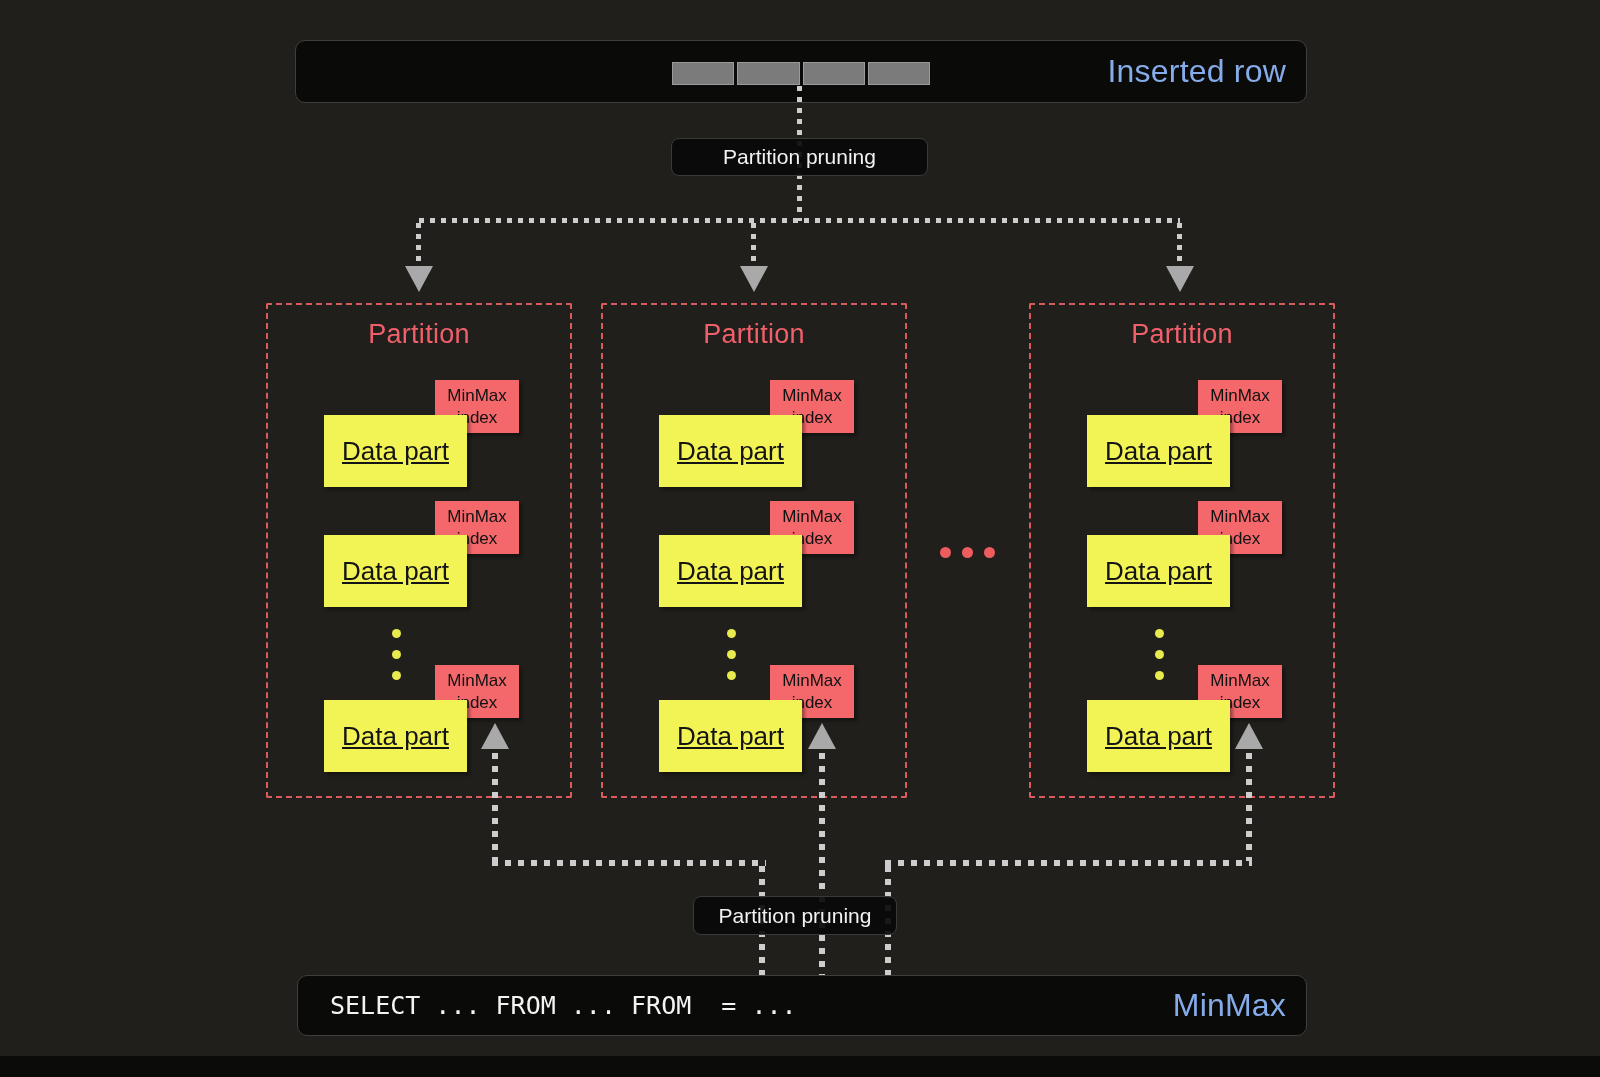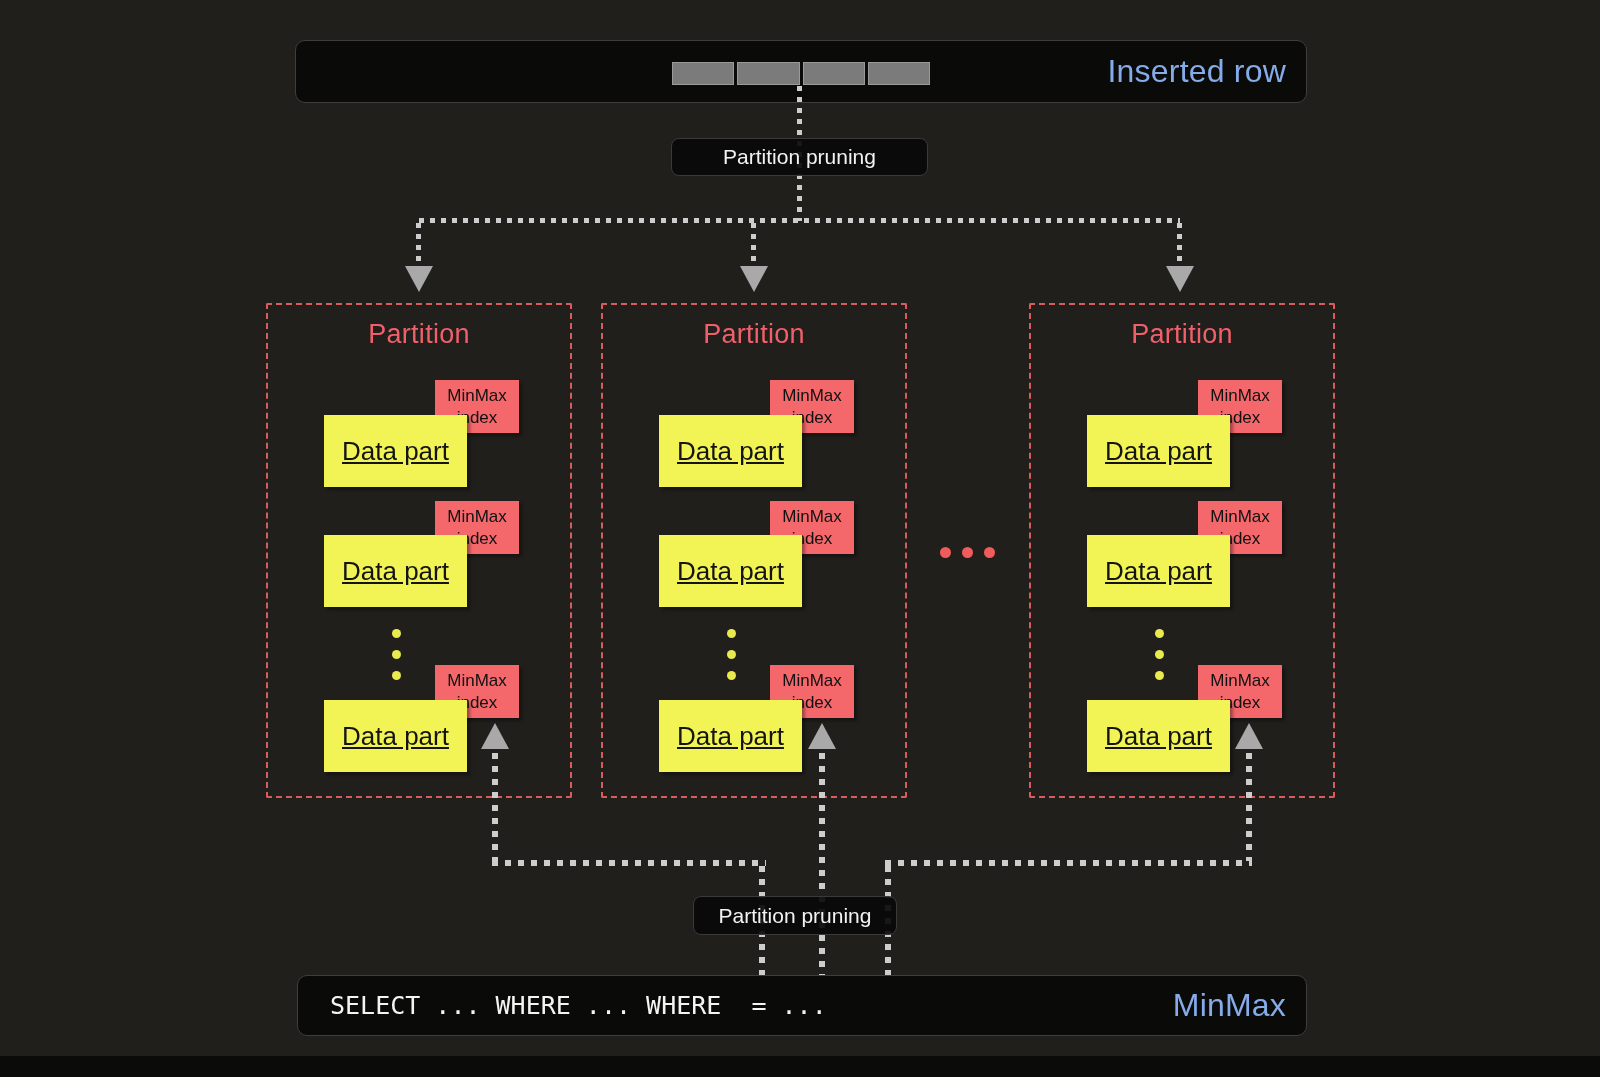--- a/index.html
+++ b/index.html
@@ -187,18 +187,18 @@
   <div class="dot-v big" style="left:819px;top:753px;height:222px"></div>
   <div class="dot-v big" style="left:1246px;top:753px;height:108px"></div>
   <div class="dot-h big" style="left:492px;top:860px;width:274px"></div>
   <div class="dot-h big" style="left:885px;top:860px;width:367px"></div>
   <div class="dot-v big" style="left:759px;top:866px;height:109px"></div>
   <div class="dot-v big" style="left:885px;top:866px;height:109px"></div>
 
   <div id="pruning-label" class="flow-label">Partition pruning</div>
 
   <div id="query-box" class="panel">
-    <div id="sql-line"><span>SELECT ... WHERE ... WHERE </span><span> = ...</span></div>
+    <div id="sql-line"><span>SELECT ... FROM ... FROM </span><span> = ...</span></div>
     <div class="panel-label-right">MinMax</div>
   </div>
 
   <div id="bottom-strip"></div>
 </div>
 
 </body></html>

